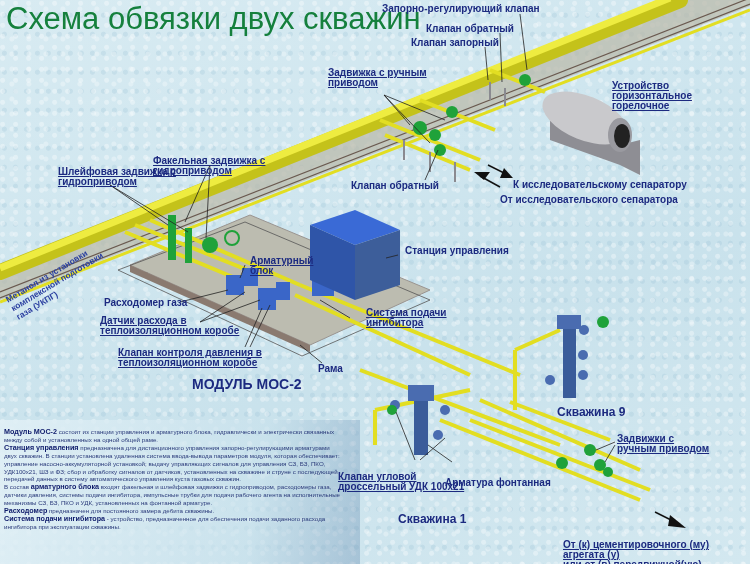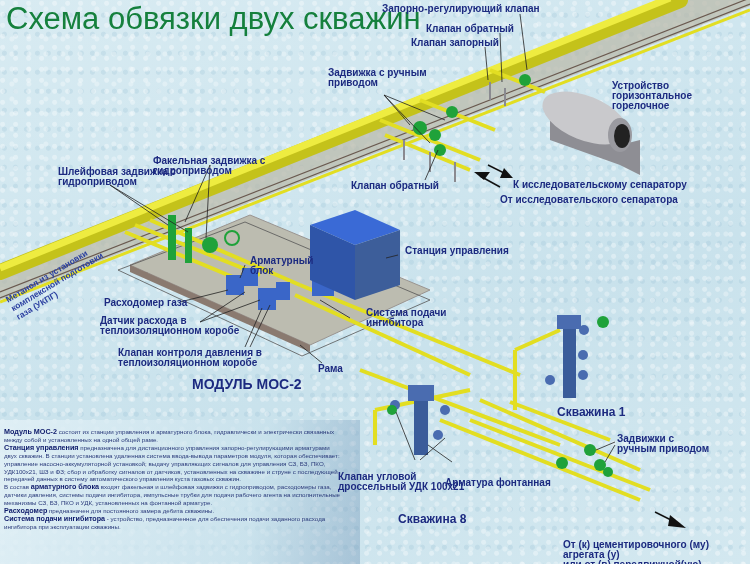--- a/index.html
+++ b/index.html
@@ -10,21 +10,21 @@
     background-image:
       radial-gradient(circle at 20% 30%, rgba(255,255,255,.35) 0 2px, transparent 3px),
       radial-gradient(circle at 70% 60%, rgba(255,255,255,.3) 0 2px, transparent 3px),
       radial-gradient(circle at 40% 80%, rgba(150,190,210,.25) 0 2px, transparent 3px);
     background-size: 13px 11px, 17px 15px, 11px 19px; }
   .lower-shade { position:absolute; left:0; top:420px; width:360px; height:144px;
     background: linear-gradient(100deg, rgba(225,240,246,.9) 0%, rgba(200,225,236,.6) 70%, rgba(90,130,170,.35) 100%); }
   svg.scene { position:absolute; left:0; top:0; }
   .title { position:absolute; left:6px; top:2px; font-size:31px; line-height:34px; color:#15803d; font-weight:normal; }
   .lbl { position:absolute; font-size:10px; font-weight:bold; color:#1c2a80; line-height:10px; white-space:nowrap; }
-  .lbl.wrap { white-space:pre-line; }
+  .lbl.wrap { white-space:pre-line;text-decoration:underline; }
   .big { position:absolute; font-size:14px; font-weight:bold; color:#1c2a80; white-space:nowrap; }
   .rot { position:absolute; left:4px; top:296px; font-size:8.5px; font-weight:bold; color:#2a3fa0;
     line-height:10px; white-space:pre-line; transform:rotate(-31deg); transform-origin:left top; }
   .desc { position:absolute; left:4px; top:428px; width:340px; font-size:6.2px; line-height:7.9px; color:#2a3a7a; }
   .desc b { color:#0d1a6a; font-size:7.2px; }
   .desc p { margin:0; }
 </style>
 </head>
 <body>
 
@@ -208,27 +208,27 @@
 газа (УКПГ)</div>
 <div class="lbl" style="left:104px;top:298px">Расходомер газа</div>
 <div class="lbl wrap" style="left:100px;top:316px">Датчик расхода в
 теплоизоляционном коробе</div>
 <div class="lbl wrap" style="left:366px;top:308px">Система подачи
 ингибитора</div>
 <div class="lbl wrap" style="left:118px;top:348px">Клапан контроля давления  в
 теплоизоляционном коробе</div>
 <div class="lbl" style="left:318px;top:364px">Рама</div>
 <div class="big" style="left:192px;top:376px">МОДУЛЬ МОС-2</div>
-<div class="big" style="left:557px;top:405px;font-size:12px">Скважина 1</div>
+<div class="big" style="left:557px;top:405px;font-size:12px">Скважина 9</div>
 <div class="lbl wrap" style="left:617px;top:434px">Задвижки с
 ручным приводом</div>
 <div class="lbl wrap" style="left:338px;top:472px">Клапан угловой
 дроссельный УДК 100х21</div>
 <div class="lbl" style="left:445px;top:478px">Арматура фонтанная</div>
-<div class="big" style="left:398px;top:512px;font-size:12px">Скважина 8</div>
+<div class="big" style="left:398px;top:512px;font-size:12px">Скважина 1</div>
 <div class="lbl wrap" style="left:563px;top:540px">От (к) цементировочного (му) агрегата (у)
 или от (в) передвижной(ую) емкости(ь)</div>
 
 <div class="desc">
   <p><b>Модуль МОС-2</b><span> состоит из станции управления и арматурного блока, гидравлически и электрически связанных между собой и установленных на одной общей раме.</span></p>
   <p><b>Станция управления</b><span> предназначена для дистанционного управления запорно-регулирующими арматурами двух скважин. В станции установлена удаленная система ввода-вывода параметров модуля, которая обеспечивает: управление насосно-аккумуляторной установкой; выдачу управляющих сигналов для управления СЗ, БЗ, ПКО, УДК100х21, ШЗ и ФЗ; сбор и обработку сигналов от датчиков, установленных на скважине и струне с последующей передачей данных в систему автоматического управления куста газовых скважин.</span></p>
   <p><span>В состав </span><b>арматурного блока</b><span> входят факельная и шлейфовая задвижки с гидроприводом, расходомеры газа, датчики давления, системы подачи ингибитора, импульсные трубки для подачи рабочего агента на исполнительные механизмы СЗ, БЗ, ПКО и УДК, установленных на фонтанной арматуре.</span></p>
   <p><b>Расходомер</b><span> предназначен для постоянного замера дебита скважины.</span></p>
   <p><b>Система подачи ингибитора</b><span> - устройство, предназначенное для обеспечения подачи заданного расхода ингибитора при эксплуатации скважины.</span></p>
 </div>

